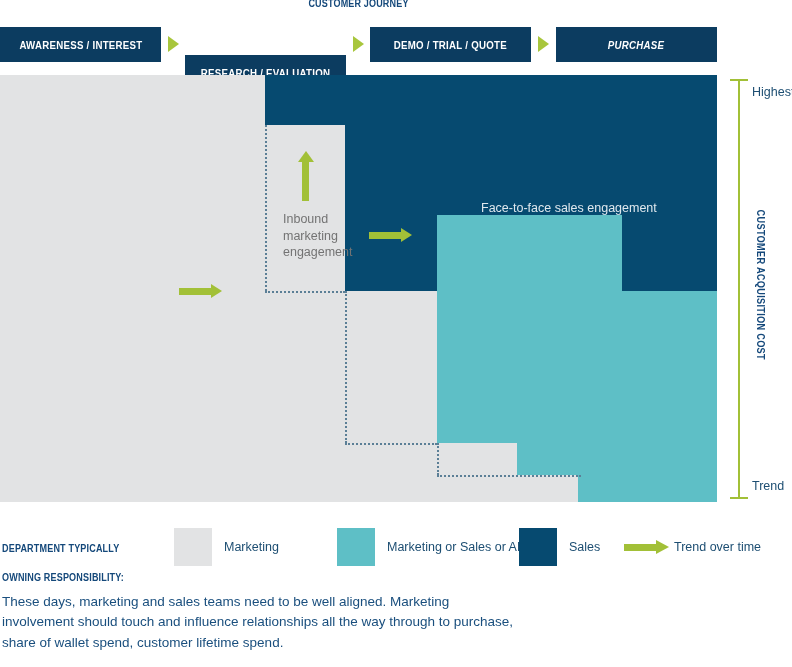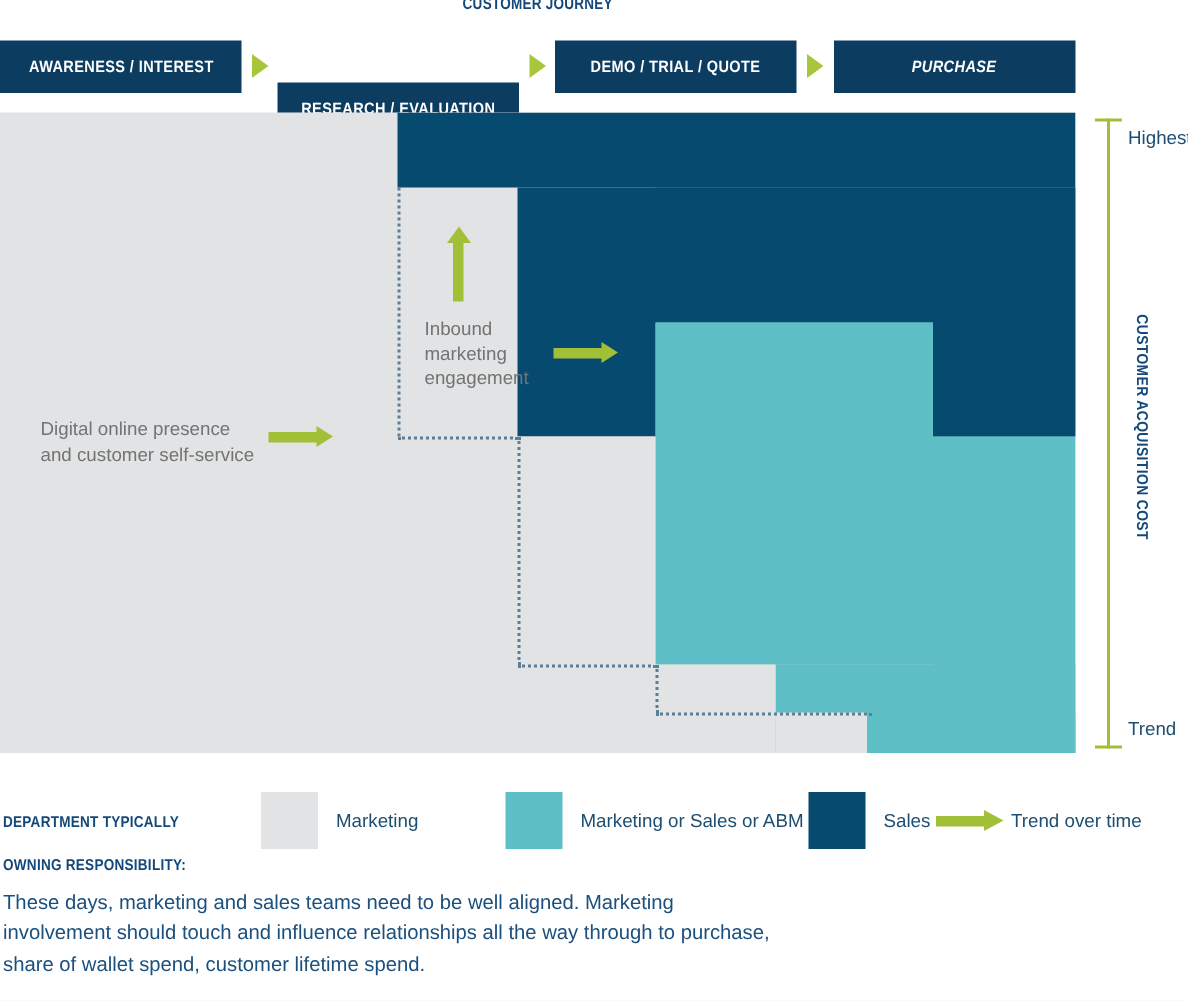--- a/index.html
+++ b/index.html
@@ -316,27 +316,26 @@
     <div class="band grey" style="left:437px;top:368px;width:80px;height:59px;"></div>
     <div class="band grey" style="left:517px;top:400px;width:61px;height:27px;"></div>
 
     <div class="dot-v" style="left:265px;top:50px;height:166px;"></div>
     <div class="dot-h" style="left:265px;top:216px;width:80px;"></div>
     <div class="dot-v" style="left:345px;top:216px;height:152px;"></div>
     <div class="dot-h" style="left:345px;top:368px;width:92px;"></div>
     <div class="dot-v" style="left:437px;top:368px;height:32px;"></div>
     <div class="dot-h" style="left:437px;top:400px;width:144px;"></div>
 
+    <div class="chart-label on-blue" style="left:481px;top:125px;">Face-to-face sales engagement</div>
 
     <div class="chart-label" style="left:283px;top:136px;">Inbound
 marketing
 engagement</div>
 
-    <div class="chart-label" style="left:27px;top:203px;">Digital online presence
-and customer self-service</div>
 
     <div class="arrow-right" style="left:179px;top:211px;width:45px;">
       <div class="shaft" style="width:34px;"></div>
       <div class="head" style="left:32px;"></div>
     </div>
 
     <div class="arrow-up" style="left:300px;top:76px;height:50px;">
       <div class="head"></div>
       <div class="shaft" style="height:40px;"></div>
     </div>
@@ -365,21 +364,21 @@
     <div class="legend-item" style="left:174px;">
       <div class="legend-swatch grey"></div>
       <div class="legend-text">Marketing</div>
     </div>
 
     <div class="legend-item" style="left:337px;">
       <div class="legend-swatch teal"></div>
       <div class="legend-text">Marketing or Sales or ABM</div>
     </div>
 
-    <div class="legend-item" style="left:519px;margin-left:20px;">
+    <div class="legend-item" style="left:519px;">
       <div class="legend-swatch blue"></div>
       <div class="legend-text">Sales</div>
     </div>
 
     <div class="legend-item" style="left:624px;">
       <div class="legend-arrow">
         <div class="shaft"></div>
         <div class="head"></div>
       </div>
       <div class="legend-text" style="margin-left:4px;">Trend over time</div>

